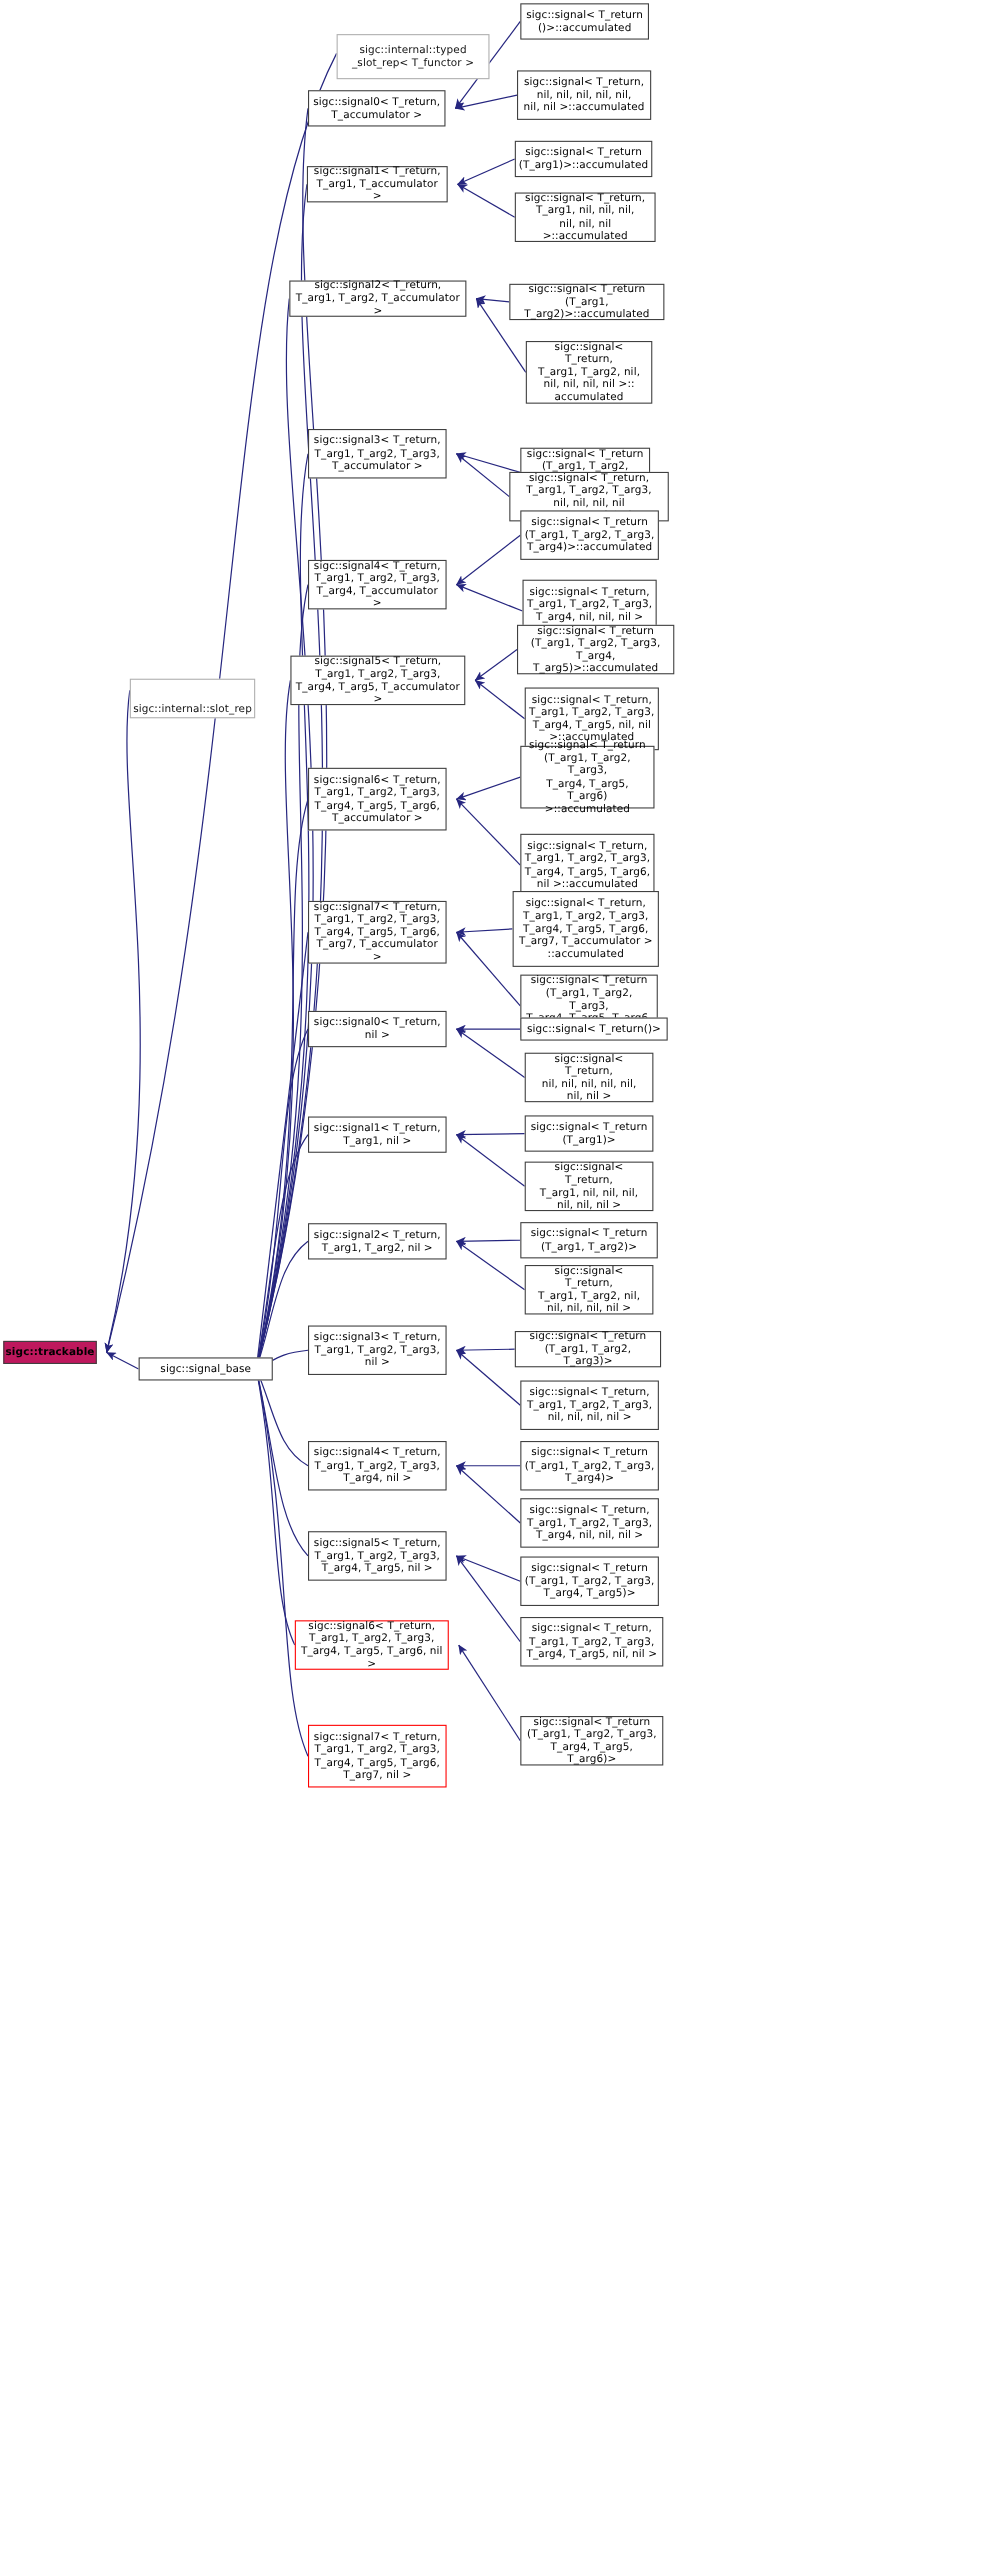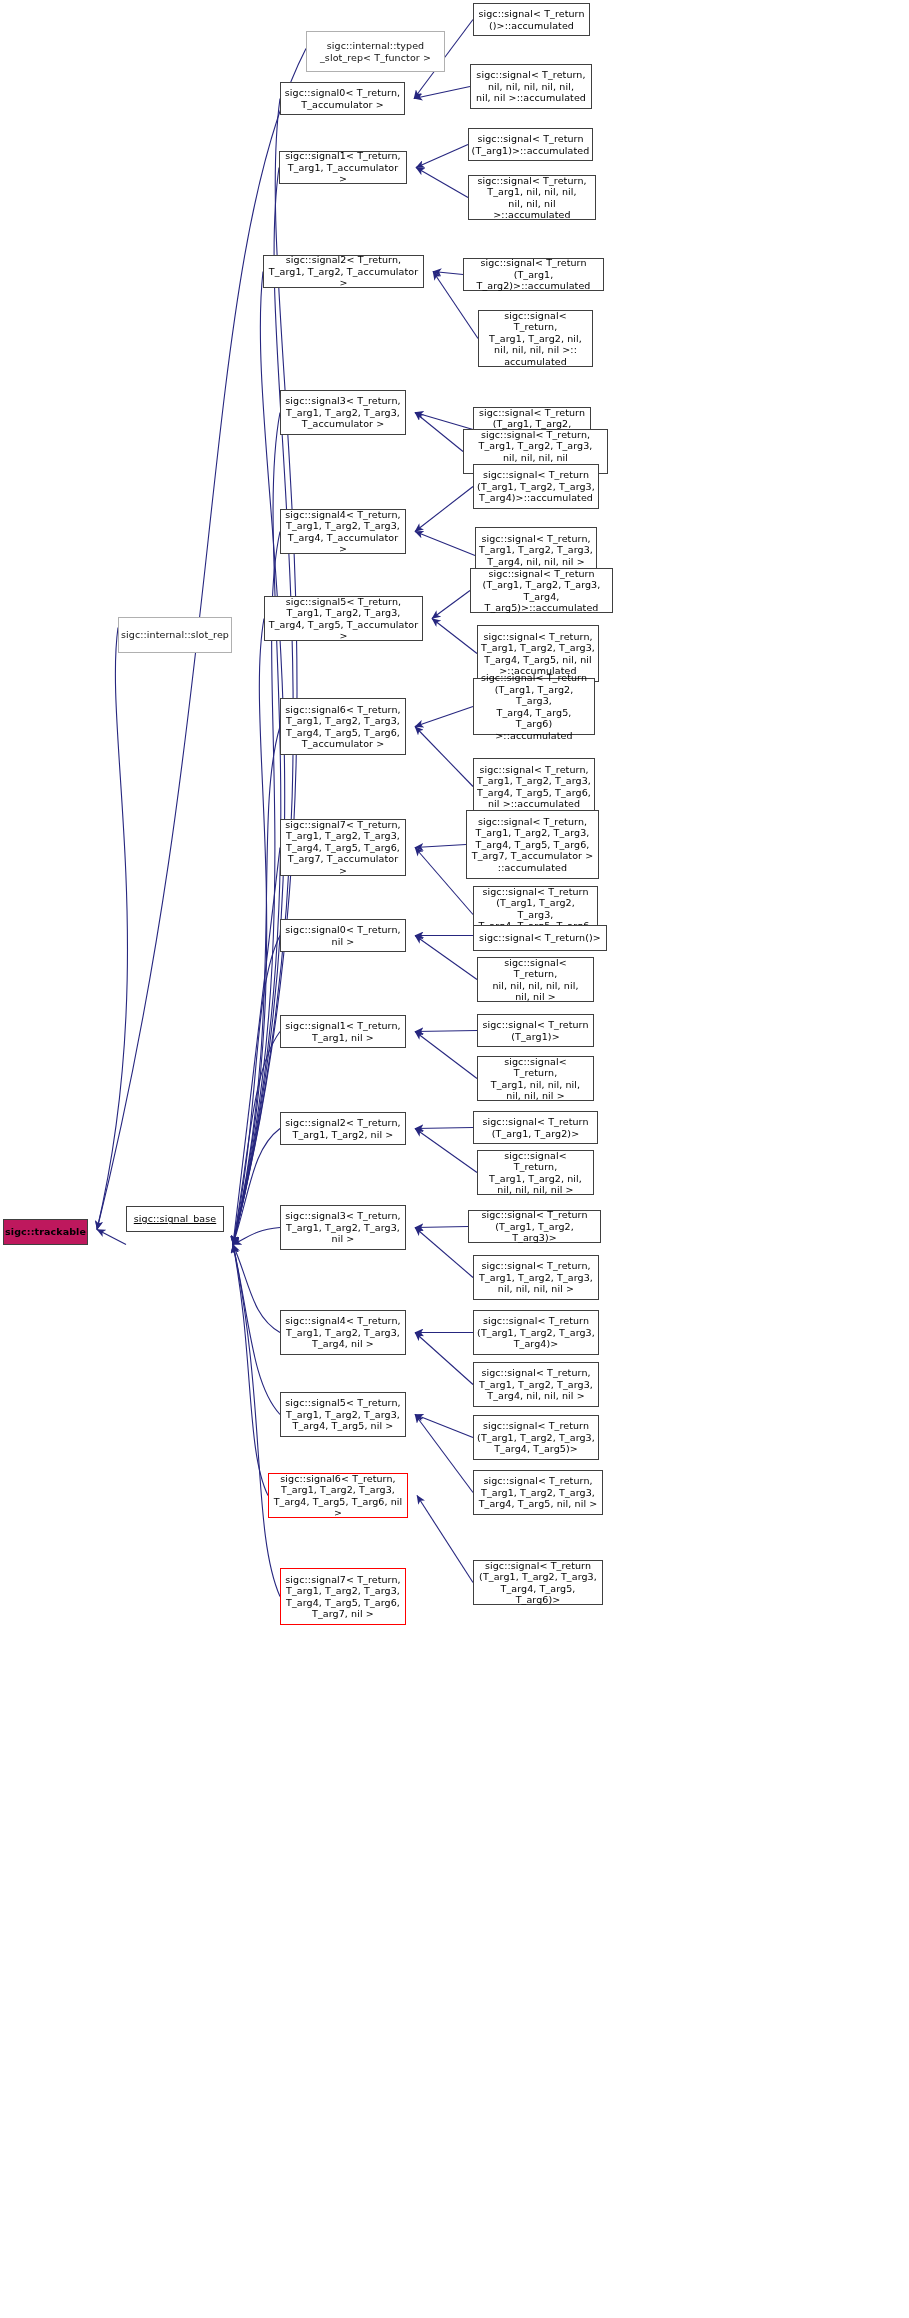--- a/index.html
+++ b/index.html
@@ -3,21 +3,21 @@
 <meta charset="utf-8">
 <style>
   html,body{margin:0;padding:0;background:#ffffff;}
   body{width:909px;height:2318px;position:relative;
        font-family:"DejaVu Sans","Liberation Sans",sans-serif;}
   #graph{position:absolute;left:0;top:0;width:909px;height:2318px;overflow:hidden;}
   svg.edges{position:absolute;left:0;top:0;width:909px;height:2318px;pointer-events:none;}
   .node{position:absolute;box-sizing:border-box;border:1px solid #404040;
         background:#ffffff;color:#000000;display:flex;align-items:center;
         justify-content:center;text-align:center;font-size:9.5px;line-height:11.5px;
-        padding:12px 3px;letter-spacing:0.1px;}
+        padding:2px 3px;letter-spacing:0.1px;}
   .node.faded{border-color:#b0b0b0;color:#111;}
   .node.current{background:#be185d;border-color:#404040;font-weight:bold;}
   .node.redbox{border:1px solid #ff0000;}
   .node span{display:block;white-space:pre-line;}
 </style>
 </head>
 <body>
 
 <div id="graph">
   <svg class="edges" viewBox="0 0 909 2318">
@@ -74,21 +74,21 @@
         <path d="M 473 1384.5 L 415 1332.5"></path>
         <path d="M 473 1437.5 L 415 1414.5"></path>
         <path d="M 473 1492.5 L 415 1414.5"></path>
         <path d="M 473 1582.5 L 417 1495.5"></path>
       </g>
   </svg>
   <div id="node-layer">
       <div class="node current" style="left: 3px; top: 1219px; width: 85px; height: 21px;">
         <span>sigc::trackable</span>
       </div>
-      <div class="node" style="left: 126px; top: 1206px; width: 98px; height: 21px; text-decoration: underline;">
+      <div class="node" style="left: 126px; top: 1234px; width: 122px; height: 21px;">
         <span>sigc::signal_base</span>
       </div>
       <div class="node faded" style="left: 118px; top: 617px; width: 114px; height: 36px; align-items: flex-end;">
         <span>sigc::internal::slot_rep</span>
       </div>
       <div class="node faded" style="left: 306px; top: 31px; width: 139px; height: 41px;">
         <span>sigc::internal::typed
 _slot_rep&lt; T_functor &gt;</span>
       </div>
       <div class="node" style="left: 280px; top: 82px; width: 125px; height: 33px;">

